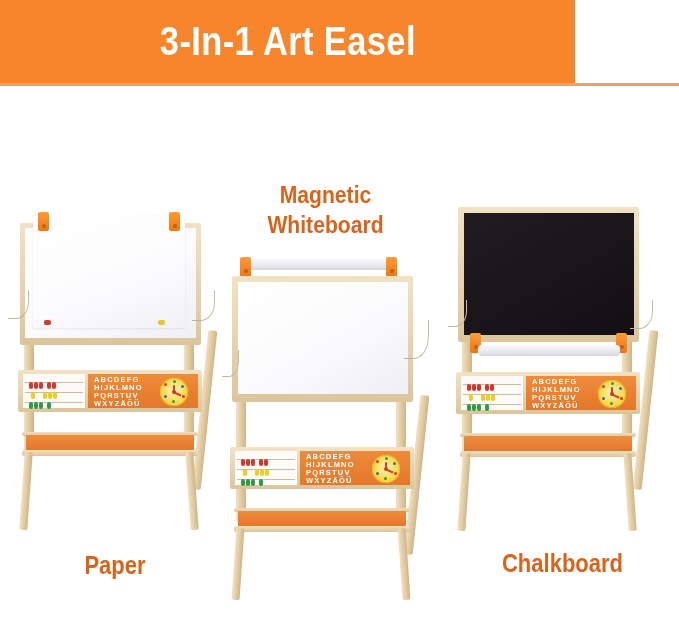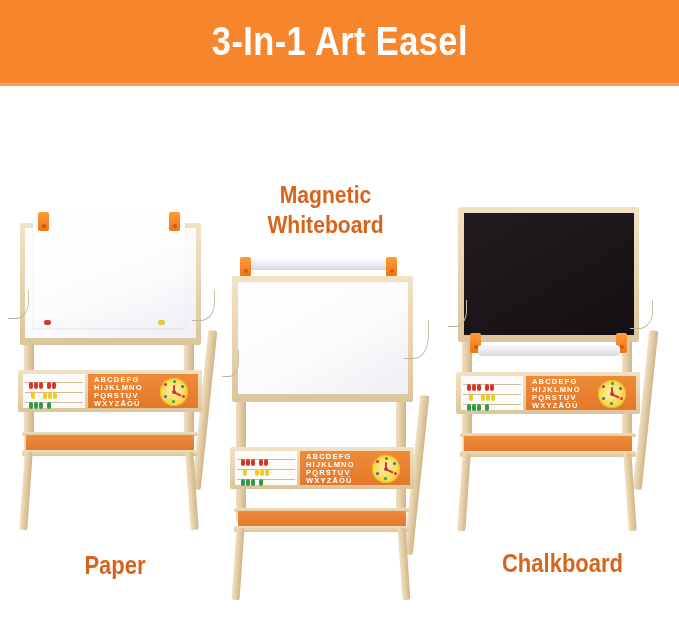--- a/index.html
+++ b/index.html
@@ -2,21 +2,21 @@
 <html><head>
 <meta charset="utf-8">
 <style>
   html,body{margin:0;padding:0;}
   body{
     width:679px;height:633px;background:#ffffff;overflow:hidden;
     font-family:"Liberation Sans", sans-serif;position:relative;
   }
   
   .banner{
-    position:absolute;left:0;top:0;width:679px;height:83px;
+    position:absolute;left:0;top:0;width:575px;height:83px;
     background:#F7852B;display:flex;align-items:center;justify-content:center;
   }
   .banner-edge{position:absolute;left:0;top:83px;width:679px;height:3px;background:#F0A061;}
   .banner-title{
     color:#ffffff;font-size:40px;font-weight:bold;letter-spacing:0.5px;
     transform:scaleX(.86);transform-origin:center;white-space:nowrap;
     font-family:"Liberation Sans", sans-serif;
   }
   
   .caption{

